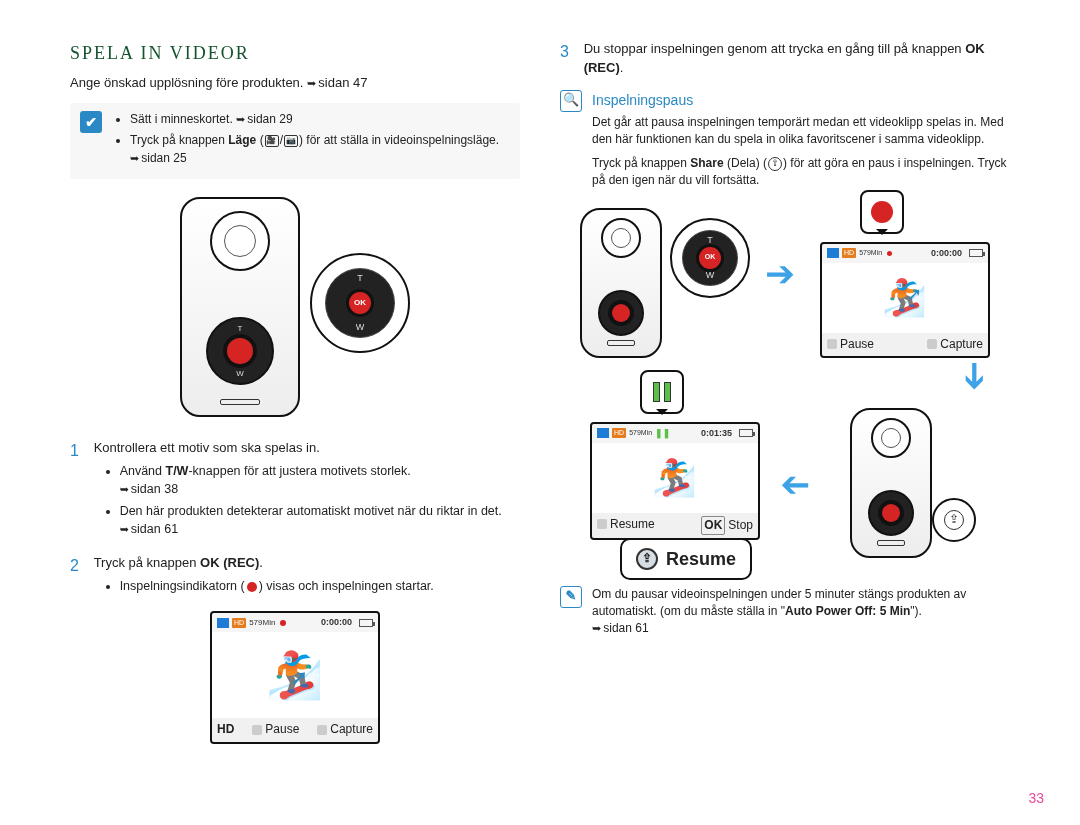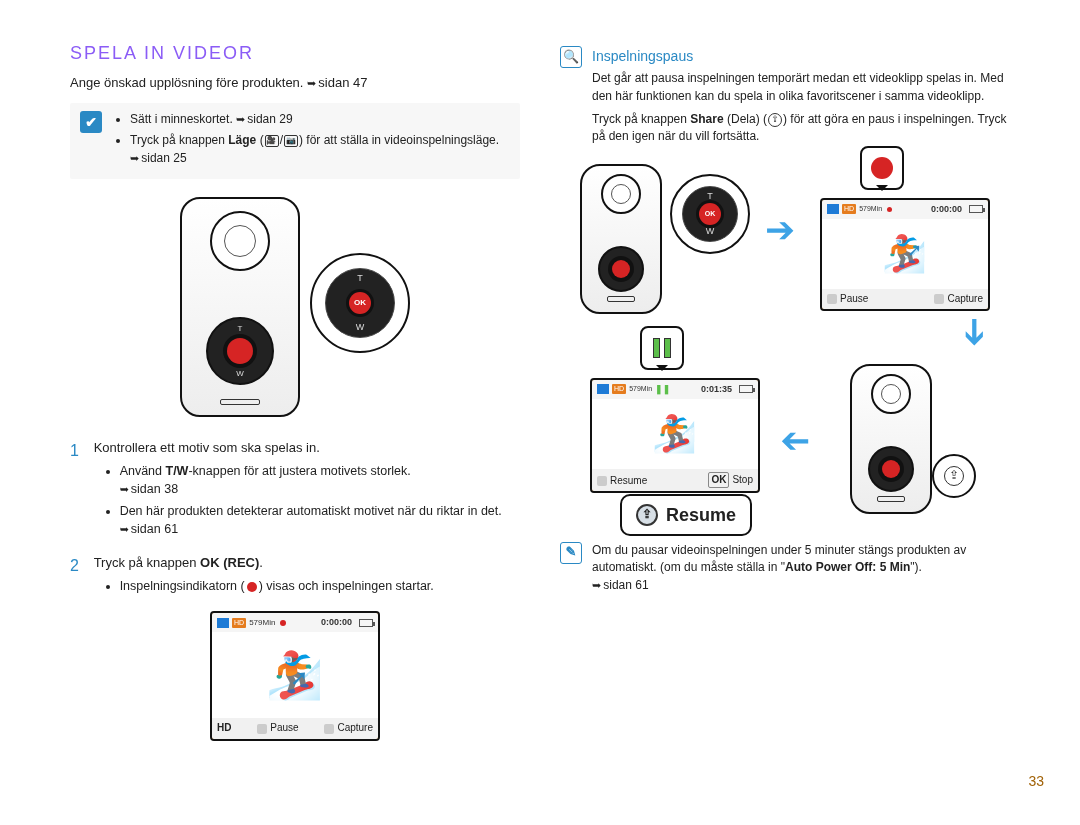--- a/index.html
+++ b/index.html
@@ -29,25 +29,26 @@
     display: flex;
     gap: 40px;
   }
   .col {
     flex: 1;
     min-width: 0;
     font-size: 13px;
     line-height: 1.45;
   }
   h2.section {
-    color: #8b5cf6;
+    color: #14532d;
     font-size: 18px;
     font-weight: 400;
     letter-spacing: 2px;
     margin-bottom: 8px;
+    font-family: Liberation Serif, serif;
   }
   .intro {
     margin-bottom: 10px;
   }
   .arrow-ref::before {
     content: "➥";
     font-size: 11px;
     margin-right: 2px;
   }
   .note-box {
@@ -158,21 +159,21 @@
   .screen .topbar .bat{width:14px;height:8px;border:1px solid #555;margin-left:4px;position:relative;}
   .screen .topbar .bat::after{content:"";position:absolute;right:-3px;top:2px;width:2px;height:4px;background:#555;}
   .screen .canvas{height:86px;background:#fff;position:relative;}
   .screen .skater{
     position:absolute;left:50%;top:50%;transform:translate(-50%,-50%);
     font-size:46px;color:#bdbdbd;line-height:1;
   }
   .screen .cursor{
     position:absolute;font-size:22px;color:#2a89c4;
   }
-  .screen .botbar{display:flex;justify-content:space-between;align-items:flex-end;padding:3px 5px;background:#f1f1f1;font-size:10px;}
+  .screen .botbar{display:flex;justify-content:space-between;align-items:flex-start;padding:3px 5px;background:#f1f1f1;font-size:12px;}
   .screen .botbar .btn{display:flex;align-items:center;gap:3px;}
   .screen .botbar .chip{width:10px;height:10px;background:#ccc;border-radius:2px;}
 
   .subhead{
     color:#2a89c4;font-size:14px;margin-bottom:4px;
   }
   .callout-share{
     display:inline-flex;width:14px;height:14px;border:1.5px solid #333;border-radius:50%;
     align-items:center;justify-content:center;font-size:9px;vertical-align:middle;margin:0 1px;
   }
@@ -203,21 +204,21 @@
   .resume-pill .u{width:22px;height:22px;border:2px solid #333;border-radius:50%;display:flex;align-items:center;justify-content:center;font-size:12px;background:#d7dfe6;}
 
   .camcorder.small{width:82px;height:150px;}
   .camcorder.small .cam-lens{width:40px;height:40px;top:10px;}
   .camcorder.small .cam-lens::after{inset:8px;}
   .camcorder.small .cam-pad{width:46px;height:46px;bottom:22px;}
   .camcorder.small .cam-pad .ok{width:18px;height:18px;}
   .camcorder.small .cam-slot{width:28px;}
 
   .page-num{
-    position:absolute;right:36px;bottom:36px;font-size:14px;color:#a16207;
+    position:absolute;right:36px;bottom:19px;font-size:14px;color:#ec4899;
   }
 </style>
 </head>
 <body>
 
 <div class="page">
 
   <div class="cols">
 
     <div class="col">
@@ -309,20 +310,26 @@
             <span class="btn">
                 <span class="chip"></span>
                 <span>Capture</span>
               </span>
           </div>
         </div>
       </div>
     </div>
 
     <div class="col">
+      <div class="step">
+        <span class="step-num">3</span>
+        <div class="step-body">
+          <span>Du stoppar inspelningen genom att trycka en gång till på knappen </span><strong>OK (REC)</strong><span>.</span>
+        </div>
+      </div>
 
       <div style="display:flex;gap:10px;align-items:flex-start;margin-top:6px;">
         <div class="note-icon">🔍</div>
         <div style="font-size:12px;">
           <div class="subhead">Inspelningspaus</div>
           <p style="margin-bottom:6px;">Det går att pausa inspelningen temporärt medan ett videoklipp spelas in. Med den här funktionen kan du spela in olika favoritscener i samma videoklipp.</p>
           <p>
             <span>Tryck på knappen </span><strong>Share</strong><span> (Dela) (</span><span class="callout-share">⇪</span><span>) för att göra en paus i inspelningen. Tryck på den igen när du vill fortsätta.</span>
           </p>
         </div>

